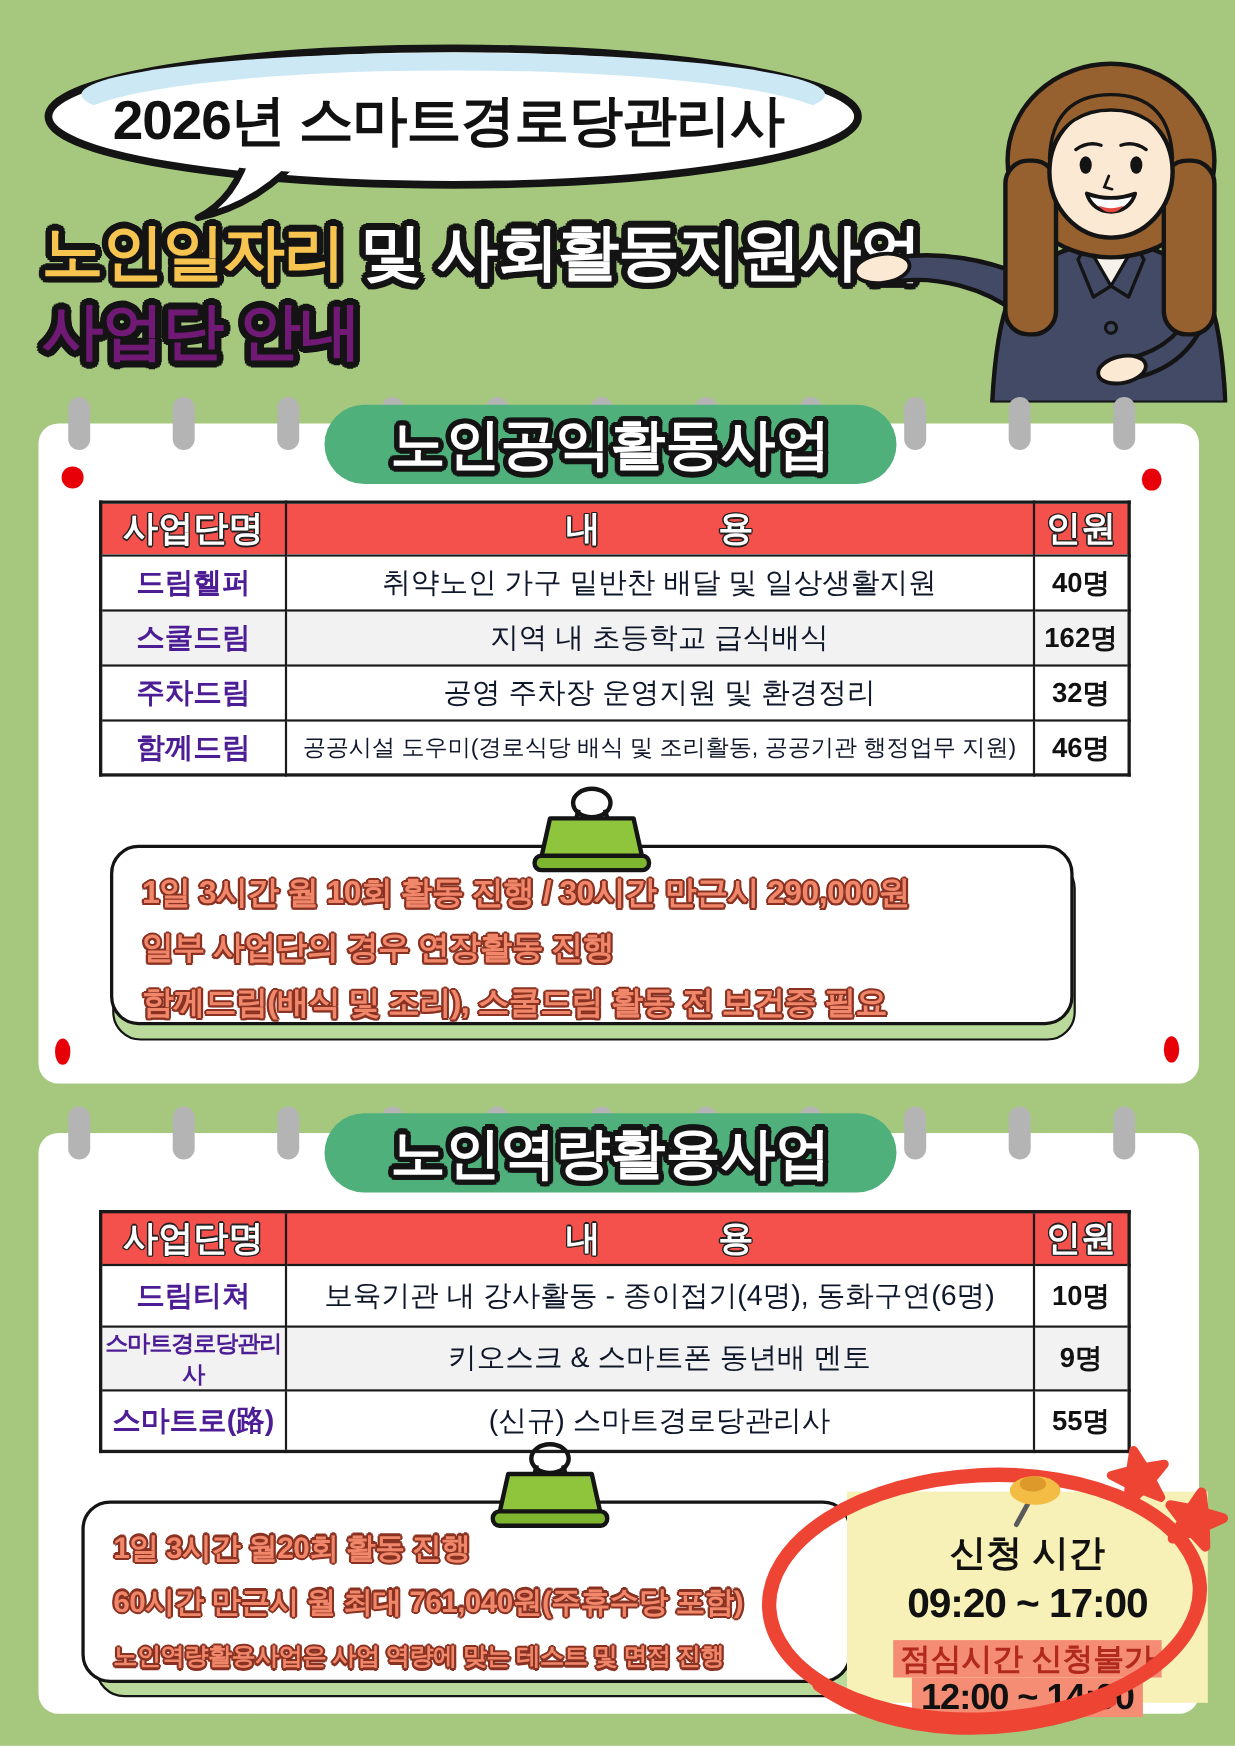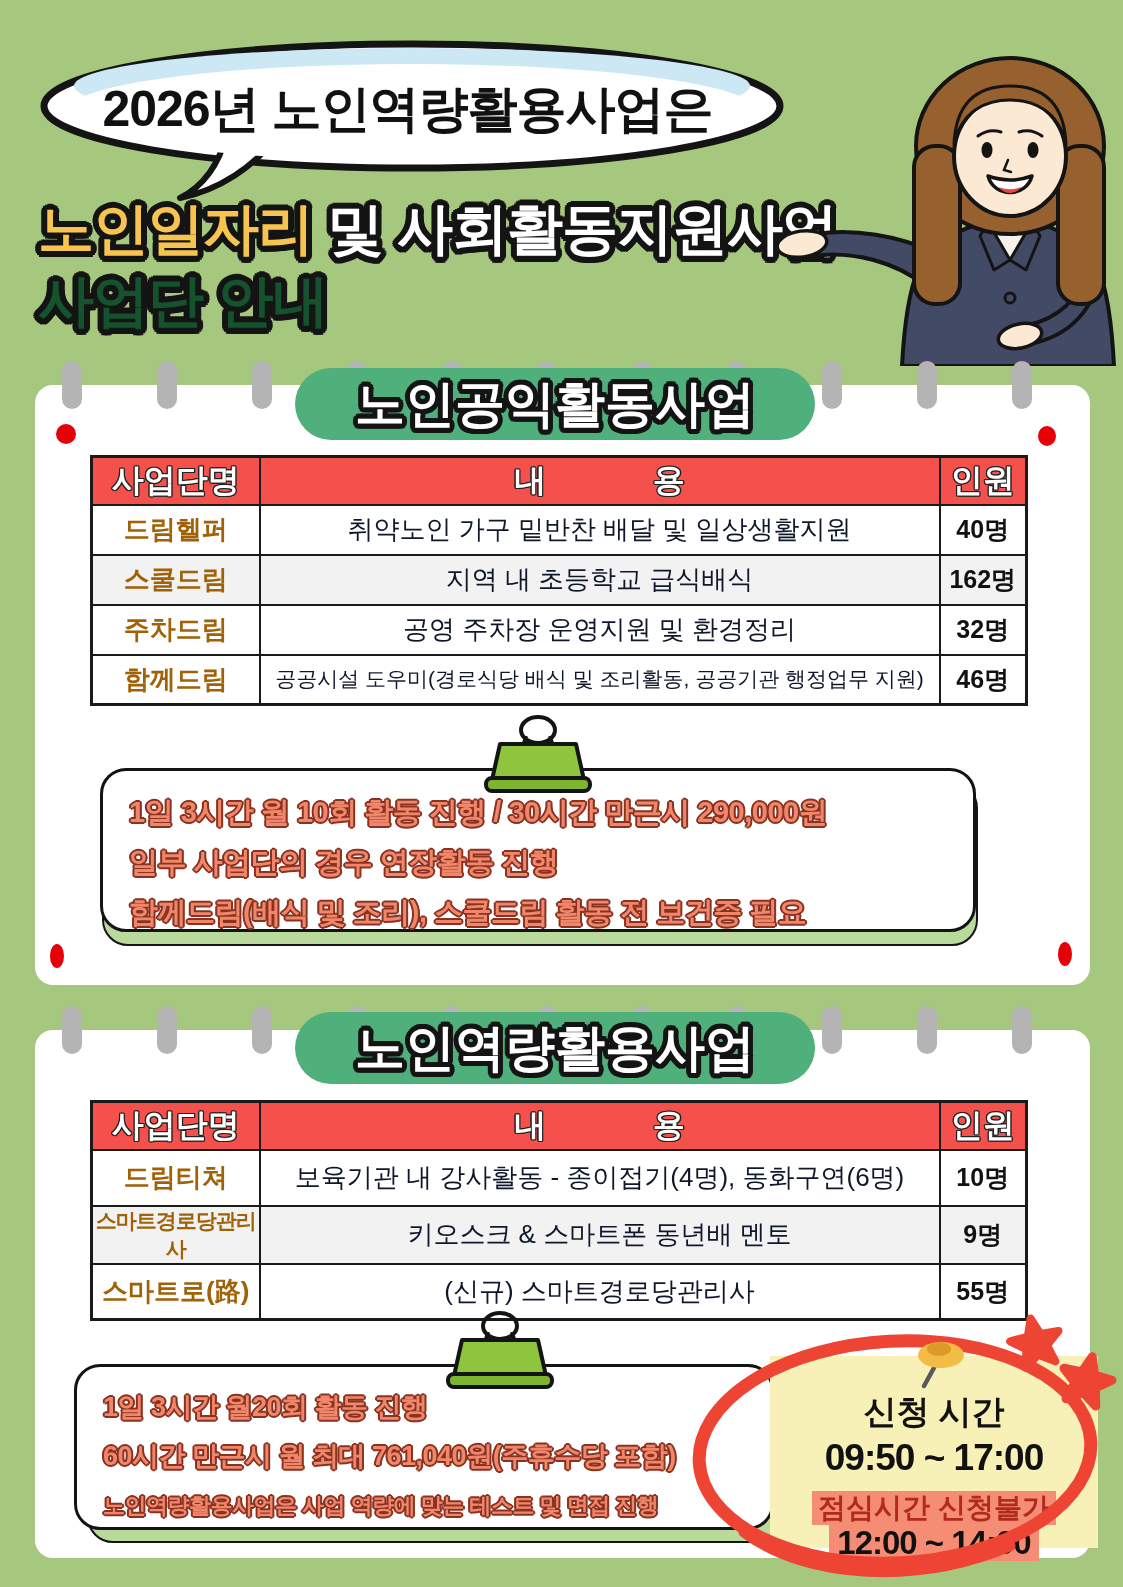--- a/index.html
+++ b/index.html
@@ -31,21 +31,21 @@
 
   
   .bubble-svg { position:absolute; left:22px; top:36px; }
   .bubble-text { position:absolute; left:40px; top:76px; width:735px; text-align:center;
     font-size:50px; font-weight:800; color:#111; letter-spacing:-1px; }
   .title { position:absolute; left:38px; top:193px; font-size:56px; font-weight:800;
     letter-spacing:-1px; line-height:72px; white-space:nowrap; }
   .title .yellow { color:#f6c44f; }
   .title .white  { color:#ffffff; }
   .title2 { position:absolute; left:38px; top:264px; font-size:56px; font-weight:800;
-    letter-spacing:-1px; color:#14532d; white-space:nowrap; }
+    letter-spacing:-1px; color:#701a75; white-space:nowrap; }
   .mascot-svg { position:absolute; left:758px; top:46px; }
 
   
   .card { position:absolute; left:35px; width:1055px; background:#ffffff; border-radius:18px; }
   .card1 { top:385px; height:600px; }
   .card2 { top:1030px; height:528px; }
   .tab { position:absolute; width:20px; height:48px; background:#b4b4b4; border-radius:10px; }
   .dot { position:absolute; background:#e80008; border-radius:50%; }
 
   .pill { position:absolute; left:295px; width:520px; height:72px; background:#4fb07c;
@@ -55,21 +55,21 @@
 
   
   table.program { position:absolute; left:90px; border-collapse:collapse; table-layout:fixed;
     width:935px; background:#fff; }
   .table1 { top:455px; } .table2 { top:1100px; }
   table.program td, table.program th { border:2px solid #1a1a1a; text-align:center; vertical-align:middle;
     overflow:hidden; }
   table.program { border:3px solid #1a1a1a; }
   table.program th { background:#f4504c; color:#ffffff; font-size:32px; font-weight:800; height:48px; }
   .table1 td { height:50px; } .table2 td { height:56px; }
-  td.name { font-size:26px; font-weight:800; color:#a16207;margin-top:22px; }
+  td.name { font-size:26px; font-weight:800; color:#4c1d95;margin-top:22px; }
   td.desc { font-size:26px; font-weight:400; color:#0f172a; }
   td.count{ font-size:25px; font-weight:800; color:#111; }
   td.desc-small { font-size:21px; }
   td.name-small { font-size:21px; letter-spacing:-1px; }
   th .wide { white-space:pre; }
   .gray-row td { background:#f2f2f2; }
 
   
   .note-shadow { position:absolute; background:#b9da9b; border:2px solid #141414; border-radius:26px; }
   .note-box { position:absolute; background:#ffffff; border:3px solid #141414; border-radius:26px;
@@ -96,21 +96,21 @@
 
 <div class="poster">
 
   <svg class="bubble-svg" width="780" height="175" viewBox="0 0 780 175">
     <ellipse cx="390" cy="70" rx="368" ry="62" fill="#ffffff" stroke="#141414" stroke-width="7"></ellipse>
     <path d="M205,98 C196,132 178,152 158,162 C198,154 232,130 254,102 Z" fill="#ffffff" stroke="#141414" stroke-width="6" stroke-linejoin="round"></path>
     <ellipse cx="390" cy="70" rx="361" ry="55" fill="#ffffff"></ellipse>
     <ellipse cx="390" cy="50" rx="338" ry="38" fill="#cde8f5"></ellipse>
     <ellipse cx="390" cy="74" rx="344" ry="46" fill="#ffffff"></ellipse>
   </svg>
-  <div class="bubble-text">2026년 노인역량활용사업은</div>
+  <div class="bubble-text">2026년 스마트경로당관리사</div>
 
   <div class="title stk-lg"><span class="yellow">노인일자리</span><span class="white"> 및 사회활동지원사업</span></div>
   <div class="title2 stk-lg">사업단 안내</div>
 
   <svg class="mascot-svg" width="358" height="320" viewBox="0 0 358 320">
     <path d="M240,162 L240,180 Q252,186 264,180 L264,162 Z" fill="#fce9d4" stroke="#141414" stroke-width="3"></path>
     <path d="M252,172 C216,176 176,190 160,224 C150,248 146,282 144,320 L356,320 C354,280 350,246 340,222 C324,190 288,176 252,172 Z" fill="#434a66" stroke="#141414" stroke-width="4"></path>
     <path d="M230,176 C236,196 246,208 252,214 C258,208 268,196 274,176 C260,172 244,172 230,176 Z" fill="#f6f2e9" stroke="#141414" stroke-width="3"></path>
     <path d="M230,176 L252,214 L236,224 L222,190 Z" fill="#434a66" stroke="#141414" stroke-width="3" stroke-linejoin="round"></path>
     <path d="M274,176 L252,214 L268,224 L282,190 Z" fill="#434a66" stroke="#141414" stroke-width="3" stroke-linejoin="round"></path>
@@ -255,21 +255,21 @@
   </div>
   <svg class="doodle" style="left:440px; top:1310px;" width="120" height="96" viewBox="0 0 120 96">
     <ellipse cx="60" cy="16" rx="17" ry="13" fill="none" stroke="#141414" stroke-width="4"></ellipse>
     <path d="M48,22 L40,52 M72,22 L80,52" stroke="#141414" stroke-width="4" fill="none"></path>
     <path d="M22,30 L98,30 L106,66 L14,66 Z" fill="#8fc43d" stroke="#141414" stroke-width="4" stroke-linejoin="round"></path>
     <rect x="8" y="64" width="104" height="13" rx="6" fill="#7eb52e" stroke="#141414" stroke-width="4"></rect>
   </svg>
 
   <div class="apply-note">
     <div class="apply-title">신청 시간</div>
-    <div class="apply-time">09:50 ~ 17:00</div>
+    <div class="apply-time">09:20 ~ 17:00</div>
     <div class="apply-lunch-label"><span>점심시간 신청불가</span></div>
     <div class="apply-lunch-time"><span>12:00 ~ 14:00</span></div>
   </div>
 
   <svg class="doodle" style="left:688px; top:1332px;" width="414" height="255" viewBox="0 0 414 255">
     <ellipse cx="207" cy="120" rx="196" ry="111" fill="none" stroke="#ee4433" stroke-width="13" transform="rotate(-3 207 120)"></ellipse>
     <path d="M56,200 C120,248 232,252 322,214" fill="none" stroke="#ee4433" stroke-width="11" stroke-linecap="round"></path>
   </svg>
 
   <svg class="doodle" style="left:905px; top:1334px;" width="72" height="62" viewBox="0 0 72 62">

